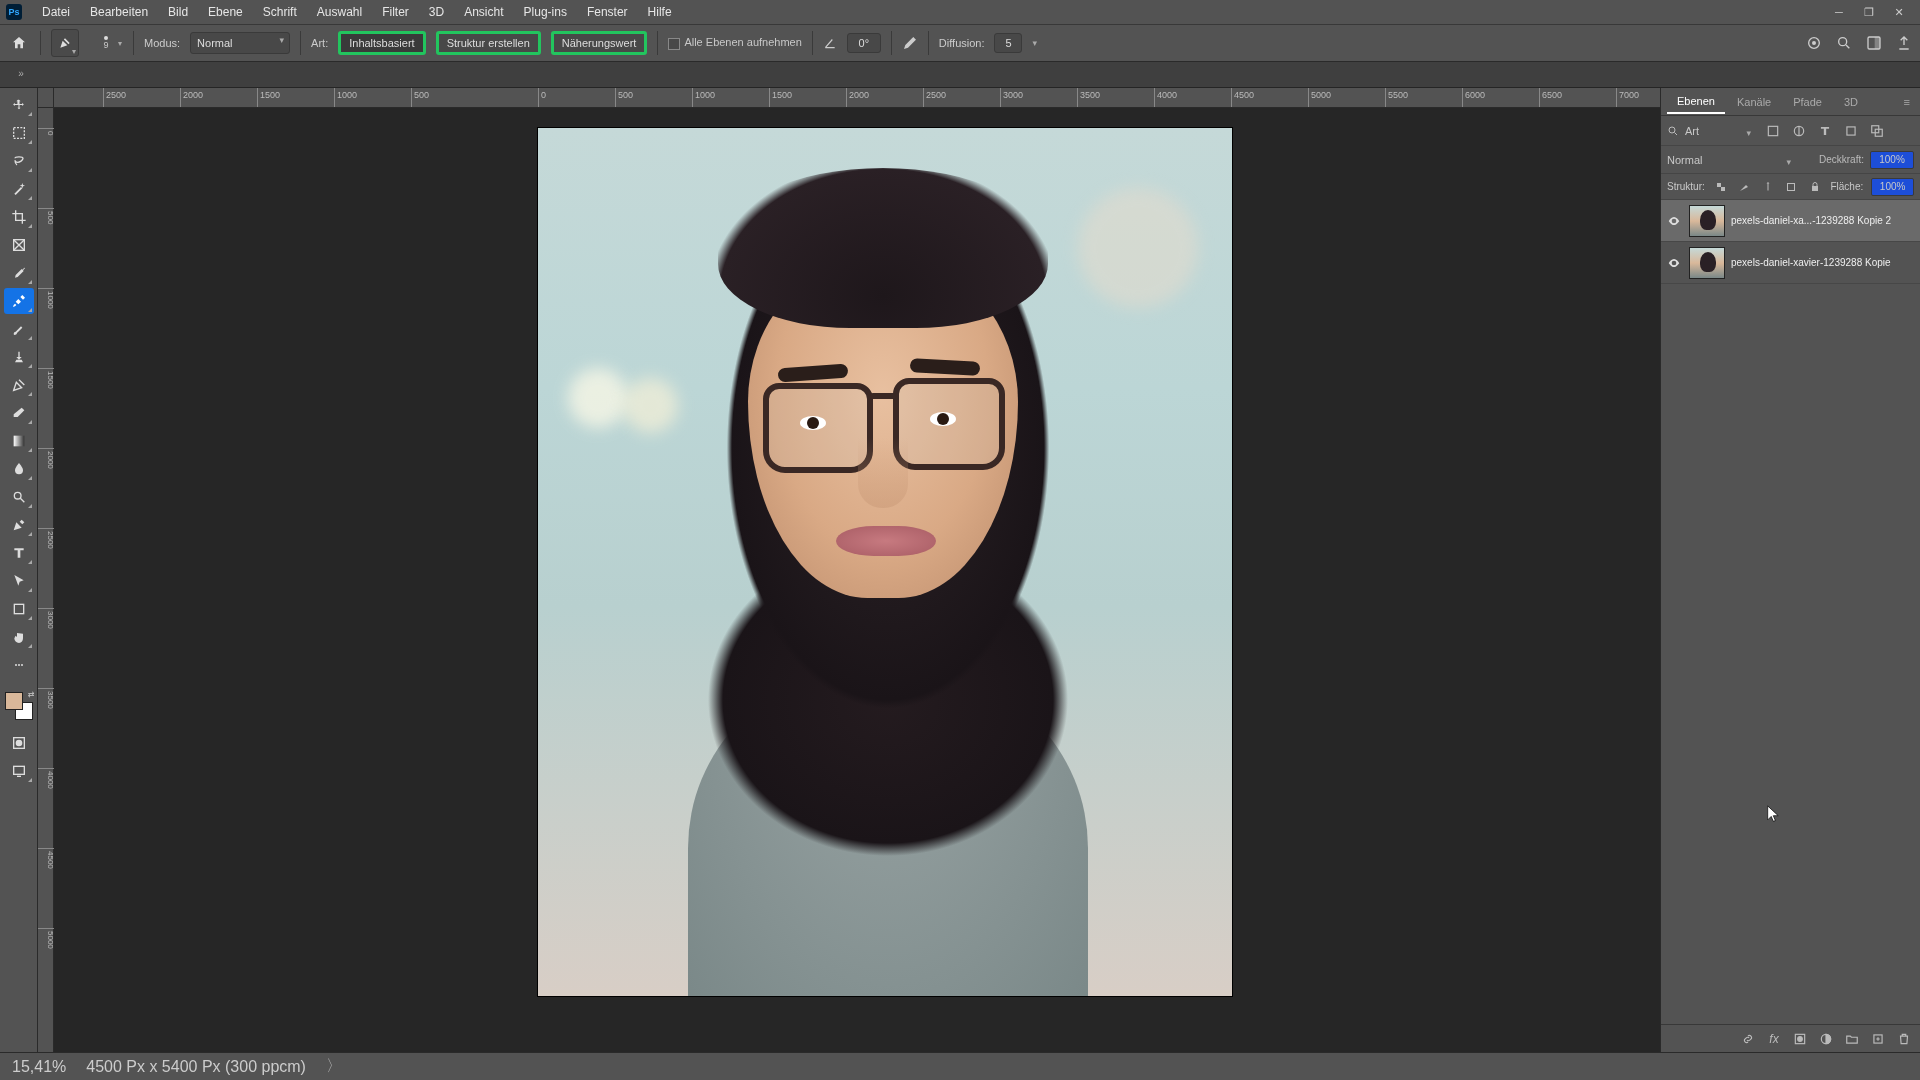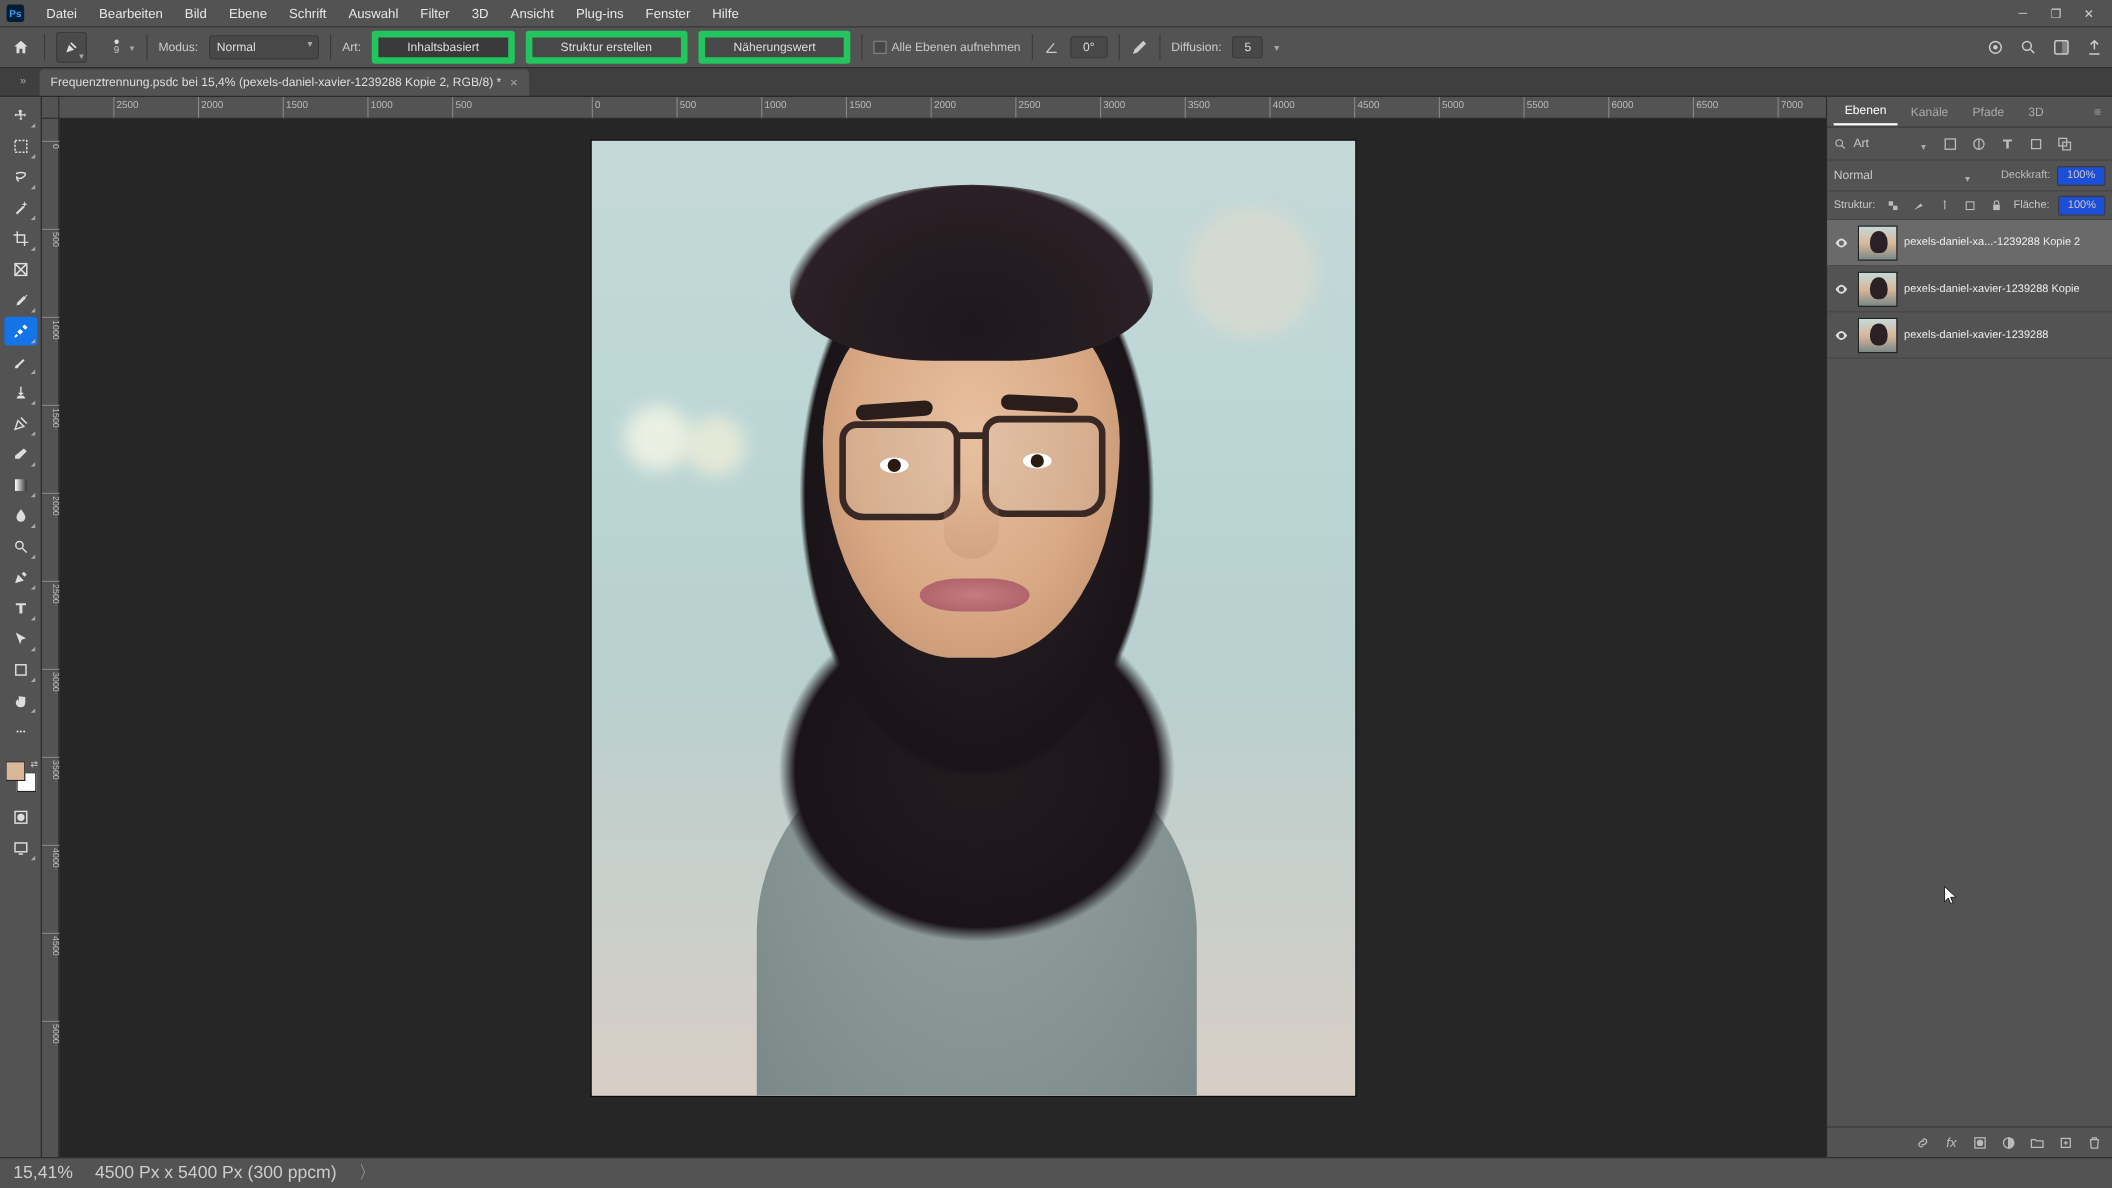--- a/index.html
+++ b/index.html
@@ -14,21 +14,21 @@
 
 
 .optbar { height: 38px; background: #535353; border-top: 1px solid #383838; border-bottom: 1px solid #2a2a2a; display: flex; align-items: center; padding: 0 8px; font-size: 11px; gap: 10px; }
 .optbar .home-icon { width: 22px; height: 22px; display: flex; align-items: center; justify-content: center; }
 .optbar .tool-preset { width:28px; height:28px; background:#4a4a4a; border:1px solid #3a3a3a; border-radius:3px; display:flex; align-items:center; justify-content:center; position:relative; }
 .optbar .brush-preset { width:34px; height:28px; display:flex; flex-direction:column; align-items:center; justify-content:center; font-size:9px;}
 .optbar .label { color:#ccc; }
 .optbar select, .optbar .select-like { background:#484848; border:1px solid #3a3a3a; color:#ddd; font-size:11px; height:22px; padding:0 18px 0 6px; border-radius:3px; appearance:none; position:relative; }
 .dd-wrap { position:relative; display:inline-block; }
 .dd-wrap::after { content:"▾"; position:absolute; right:6px; top:3px; font-size:9px; color:#aaa; pointer-events:none;}
-.opt-btn { background:#484848; border:6px solid #22c55e; padding:3px 26px; border-radius:3px; color:#ddd; }
+.opt-btn { background:#484848; border:3px solid #22c55e; padding:3px 8px; border-radius:3px; color:#ddd; }
 .opt-btn.pressed { background:#3a3a3a; }
 .checkbox { width:12px; height:12px; border:1px solid #888; background:#484848; display:inline-block; vertical-align:middle; margin-right:4px;}
 .optbar .sep { width:1px; height:24px; background:#3a3a3a; }
 .optbar .right { margin-left:auto; display:flex; gap:14px; align-items:center; }
 .optbar .right svg { width:16px; height:16px; }
 .small-input { width:34px; height:20px; background:#484848; border:1px solid #3a3a3a; color:#ddd; font-size:11px; text-align:center; border-radius:3px;}
 
 
 .tabbar { height: 26px; background: #3f3f3f; display:flex; align-items:flex-end; padding-left:36px; border-bottom:1px solid #252525;}
 .doc-tab { background:#535353; height:24px; padding:0 10px; display:flex; align-items:center; font-size:11px; color:#ddd; border-top-left-radius:4px; border-top-right-radius:4px; gap:8px;}
@@ -206,24 +206,20 @@
     <span>
         <svg viewBox="0 0 24 24" width="16" height="16" fill="none" stroke="#ccc" stroke-width="2">
           <path d="M12 3v12M7 8l5-5 5 5M5 21h14"></path>
         </svg>
       </span>
   </div>
 </div>
 
 <div class="tabbar">
   <div class="tab-collapse">»</div>
-  <div class="doc-tab">
-    <span>Frequenztrennung.psdc bei 15,4% (pexels-daniel-xavier-1239288 Kopie 2, RGB/8) *</span>
-    <span class="x">×</span>
-  </div>
 </div>
 
 <div class="main">
 
   <div class="toolbar">
     <div class="tool">
         <svg width="16" height="16" viewBox="0 0 24 24" fill="#ddd">
           <path d="M12 2l3 3h-2v5h5V8l3 3-3 3v-2h-5v5h2l-3 3-3-3h2v-5H4v2l-3-3 3-3v2h5V5H7l3-3z" transform="scale(.8) translate(3 3)"></path>
         </svg>
         <span class="corner"></span>
@@ -535,29 +531,20 @@
       </div>
       <div class="layer-row">
         <div class="vis-eye">
             <svg width="14" height="14" viewBox="0 0 24 24" fill="#ddd">
               <path d="M12 5c5 0 9 7 9 7s-4 7-9 7-9-7-9-7 4-7 9-7zm0 3a4 4 0 100 8 4 4 0 000-8z"></path>
             </svg>
           </div>
         <div class="layer-thumb"></div>
         <div class="layer-name">pexels-daniel-xavier-1239288 Kopie</div>
       </div>
-      <div class="layer-row">
-        <div class="vis-eye">
-            <svg width="14" height="14" viewBox="0 0 24 24" fill="#ddd">
-              <path d="M12 5c5 0 9 7 9 7s-4 7-9 7-9-7-9-7 4-7 9-7zm0 3a4 4 0 100 8 4 4 0 000-8z"></path>
-            </svg>
-          </div>
-        <div class="layer-thumb"></div>
-        <div class="layer-name">pexels-daniel-xavier-1239288</div>
-      </div>
     </div>
     <div class="layers-footer">
       <div class="f-icn">
           <svg width="14" height="14" viewBox="0 0 24 24" fill="none" stroke="#bbb" stroke-width="2">
             <path d="M10 14a4 4 0 005 0l3-3a4 4 0 00-5-5l-1 1M14 10a4 4 0 00-5 0l-3 3a4 4 0 005 5l1-1"></path>
           </svg>
         </div>
       <div class="f-icn">
           <span style="font-style:italic;font-size:12px">fx</span>
         </div>

